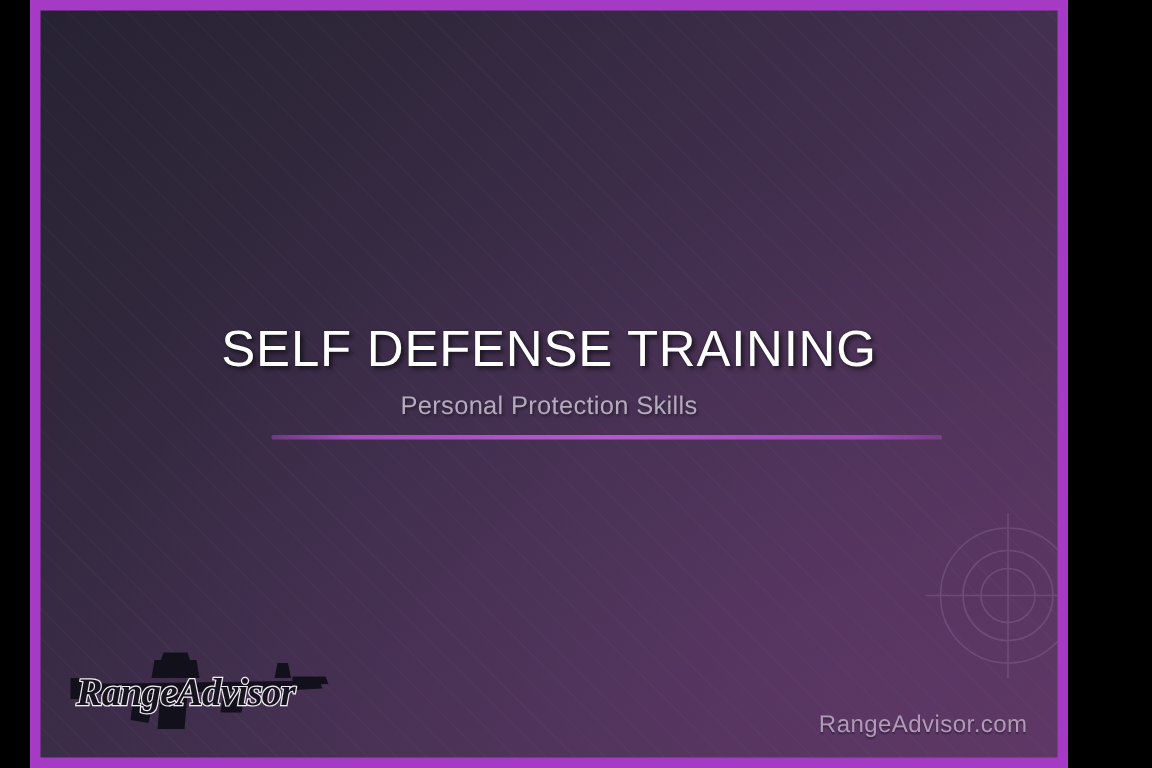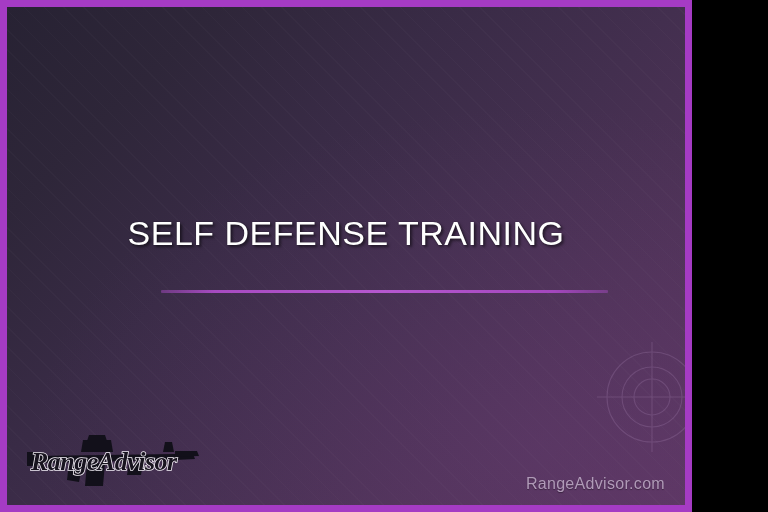--- a/index.html
+++ b/index.html
@@ -8,20 +8,21 @@
     background: #000;
   }
   #slide {
     position: relative;
     width: 692px;
     height: 512px;
     overflow: hidden;
     box-sizing: border-box;
     background: #A53BC4;
     font-family: "Liberation Sans", sans-serif;
+    margin-left: 20px;
   }
   
   #frame-border {
     position: absolute;
     inset: 0;
     background: #A53BC4;
     z-index: 1;
   }
   
   #canvas {
@@ -159,20 +160,21 @@
         <circle cx="56" cy="56" r="45"></circle>
         <circle cx="56" cy="56" r="30"></circle>
         <circle cx="56" cy="56" r="18"></circle>
         <line x1="56" y1="1" x2="56" y2="111"></line>
         <line x1="1" y1="56" x2="111" y2="56"></line>
       </g>
     </svg>
 
     <div id="title-block">
       <h1 id="slide-title">SELF DEFENSE TRAINING</h1>
+      <h2 id="slide-subtitle">Personal Protection Skills</h2>
     </div>
 
     <div id="title-divider"></div>
 
     <svg id="brand-logo" viewBox="0 0 178 62" xmlns="http://www.w3.org/2000/svg">
       <g>
 
         <path d="M8 26 L150 24 L168 24 L170 29 L150 30 L8 33 Z" fill="#12101a"></path>
 
         <path d="M150 21 L172 21 L174 26 L150 27 Z" fill="#12101a"></path>

